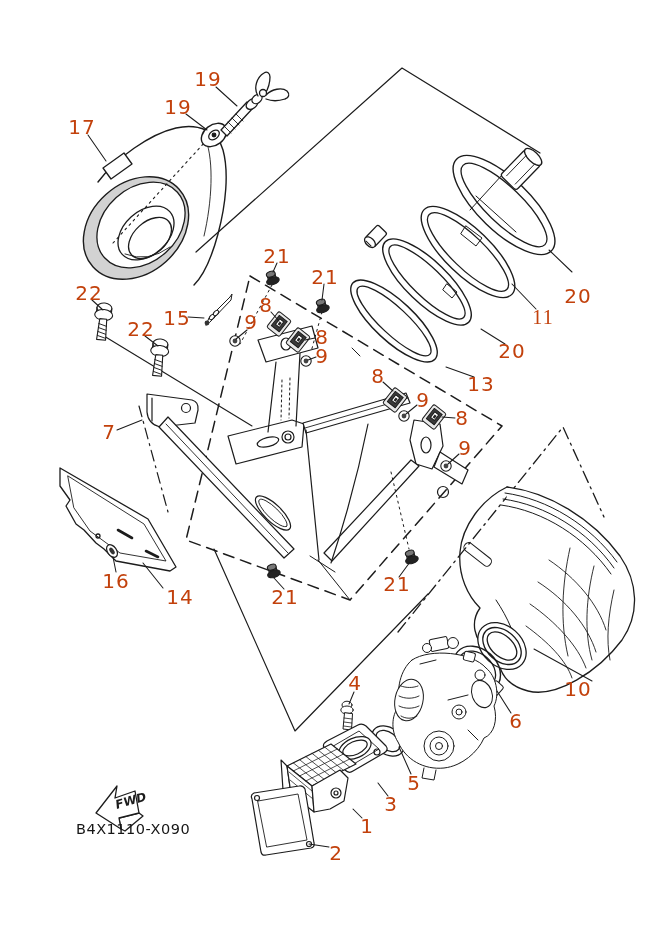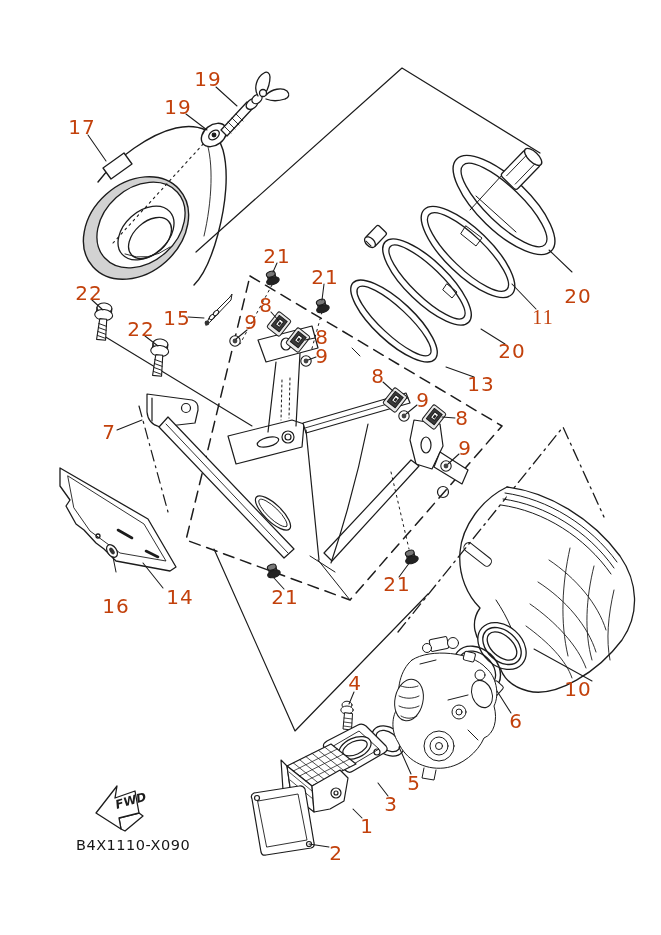--- a/index.html
+++ b/index.html
@@ -378,27 +378,27 @@
       <div class="callout" style="left: 251px; top: 322px;">9</div>
       <div class="callout" style="left: 322px; top: 356px;">9</div>
       <div class="callout" style="left: 423px; top: 400px;">9</div>
       <div class="callout" style="left: 465px; top: 448px;">9</div>
       <div class="callout" style="left: 578px; top: 689px; text-align: right;">10</div>
       <div class="callout" style="left: 543px; top: 317px; font-family: Liberation Serif, serif;">11</div>
       <div class="callout" style="left: 512px; top: 351px;">20</div>
       <div class="callout" style="left: 481px; top: 384px;">13</div>
       <div class="callout" style="left: 180px; top: 597px;">14</div>
       <div class="callout" style="left: 177px; top: 318px;">15</div>
-      <div class="callout" style="left: 116px; top: 606px;">16</div>
+      <div class="callout" style="left: 116px; top: 581px;">16</div>
       <div class="callout" style="left: 82px; top: 127px;">17</div>
       <div class="callout" style="left: 178px; top: 107px;">19</div>
       <div class="callout" style="left: 208px; top: 79px;">19</div>
       <div class="callout" style="left: 578px; top: 271px; margin-top: 25px;">20</div>
       <div class="callout" style="left: 277px; top: 256px;">21</div>
       <div class="callout" style="left: 325px; top: 277px;">21</div>
       <div class="callout" style="left: 285px; top: 597px;">21</div>
       <div class="callout" style="left: 397px; top: 584px;">21</div>
       <div class="callout" style="left: 89px; top: 293px;">22</div>
       <div class="callout" style="left: 141px; top: 329px;">22</div>
     </div>
 
-  <div class="part-code" style="left:76px;top:821px;margin-top:16px;">B4X1110-X090</div>
+  <div class="part-code" style="left:76px;top:821px;">B4X1110-X090</div>
 </div>
 
 </body></html>

